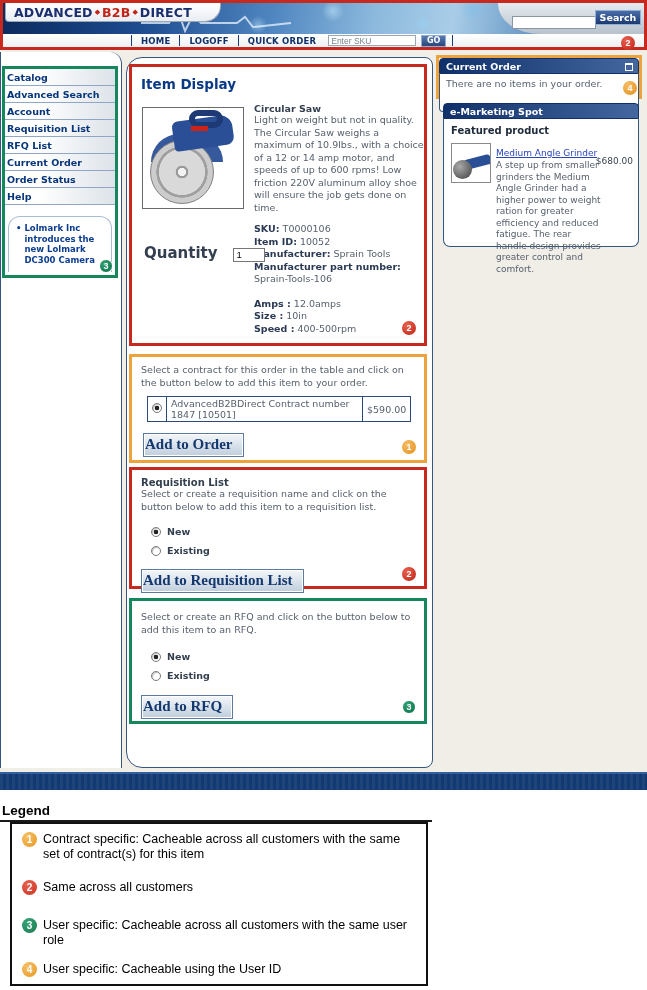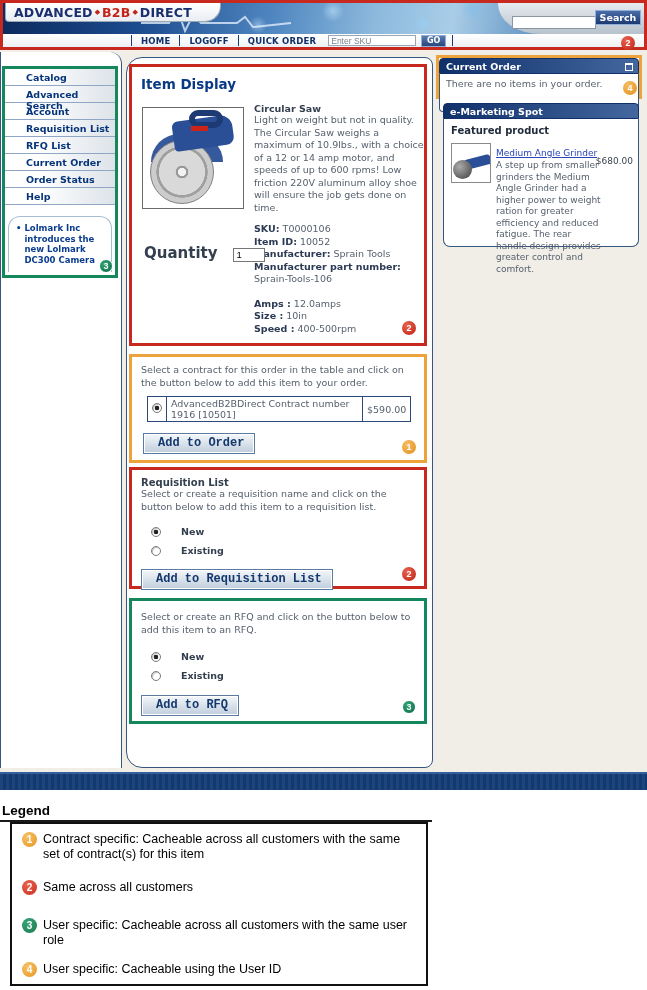--- a/index.html
+++ b/index.html
@@ -56,21 +56,21 @@
   #header-badge { right:9px; top:33px; }
 
   
   #store-body { left:0; top:50px; width:647px; height:740px; background:#f0eee7; }
   #left-panel { position:absolute; left:0; top:2px; width:122px; height:716px;
     background:#fff; border-left:1px solid #35567f; border-right:1px solid #35567f;
     border-top-right-radius:12px; }
   #sidebar-annot { left:1px; top:14px; width:116px; height:212px; background:#fff; }
   .side-item { height:17px; background:linear-gradient(90deg,#ffffff 30%,#dde3e9);
     border-bottom:1px solid #8fa6c4; font-size:9.5px; font-weight:bold; color:#06357a;
-    padding:3px 0 0 21px; cursor:pointer; }
+    padding:3px 0 0 2px; cursor:pointer; }
   #news-panel { margin:11px 3px 0 3px; height:56px; border:1px solid #a8bcd4;
     border-bottom:none; border-radius:12px 12px 0 0; padding:6px 3px 0 5px; }
   #news-link { font-size:8.5px; font-weight:bold; color:#0a3d8f; line-height:10.5px; display:flex; }
   #news-link .bullet { margin:0 3px 0 2px; }
   #sidebar-badge { right:2px; bottom:2px; }
 
   #main-box { position:absolute; left:126px; top:7px; width:307px; height:711px;
     background:#fff; border:1px solid #35567f; border-radius:16px 8px 8px 16px; }
 
   .inner-annot { position:absolute; left:2px; width:298px; background:#fff; }
@@ -102,33 +102,33 @@
   .instr { font-size:9.5px; color:#57616e; line-height:12.5px; }
   #contract-table { border-collapse:collapse; margin:7px 0 0 6px; }
   #contract-table th { background:#16386e; color:#fff; font-size:9.5px; text-align:left;
     padding:2px 6px; border:1px solid #16386e; font-weight:bold; }
   #contract-table td { border:1px solid #2b4a78; font-size:9.5px; color:#57616e; padding:1px 4px; background:#fff; }
   td.radio-cell { text-align:center; width:18px; }
   td.name-cell { width:196px; }
   td.price-cell { width:48px; }
   .store-btn { display:inline-block; background:linear-gradient(#f4f7fa,#bfcddc);
     border:1px solid #5a7aa0; box-shadow:inset 0 0 0 1px #fff; color:#14386e;
-    font-weight:bold; font-size:12px; font-family:Liberation Mono, monospace; padding:2px 10px 3px 14px; }
+    font-weight:bold; font-size:15px; font-family:Liberation Serif, serif; padding:2px 10px 3px 1px; }
   #contract-btn { margin:11px 0 0 2px; }
   #contract-badge { right:8px; bottom:6px; }
 
   
   #req-annot { top:409px; height:122px; padding:7px 9px; }
   #rfq-annot { top:540px; height:126px; padding:10px 9px; }
   .sec-title { font-size:10px; font-weight:bold; color:#333f4e; }
   .radio-row { display:flex; align-items:center; margin:0 0 8px 10px; }
   .radio { width:10px; height:10px; border-radius:50%; border:1px solid #7a7a7a;
     background:#fff; box-shadow:inset 1px 1px 1px rgba(0,0,0,.25); display:inline-block; }
   .radio.checked { background:radial-gradient(circle,#222 0 2px,#fff 2.6px); }
-  .radio-label { font-size:9.5px; font-weight:bold; color:#333f4e; margin-left:20px; }
+  .radio-label { font-size:9.5px; font-weight:bold; color:#333f4e; margin-left:6px; }
   #req-radios { margin-top:13px; } #rfq-radios { margin-top:15px; }
   #req-badge { right:8px; bottom:5px; } #rfq-badge { right:8px; bottom:7px; }
   #req-btn { margin-top:5px; } #rfq-btn { margin-top:6px; }
 
   
   .blue-bar { background:linear-gradient(90deg,#10306a,#44679f); color:#fff; font-weight:bold;
     font-size:9.5px; padding:2px 6px 0 6px; height:16px; border:1px solid #10306a;
     border-radius:4px 4px 0 0; position:relative; }
   .panel-body { background:#fff; border:1px solid #35567f; border-top:none; }
   #order-annot { left:436px; top:5px; width:206px; height:44px; background:#fff; }
@@ -256,21 +256,21 @@
       </div>
       <div id="item-badge" class="badge badge-red">2</div>
     </div>
 
     <div id="contract-annot" class="inner-annot annot-orange">
       <div class="instr">Select a contract for this order in the table and click on the button below to add this item to your order.</div>
       <table id="contract-table">
         <tbody>
         <tr>
           <td class="radio-cell"><span class="radio checked"></span></td>
-          <td class="name-cell">AdvancedB2BDirect Contract number 1916 [10501]</td>
+          <td class="name-cell">AdvancedB2BDirect Contract number 1847 [10501]</td>
           <td class="price-cell">$590.00</td>
         </tr>
       </tbody>
         </table>
       <button id="contract-btn" class="store-btn">Add to Order</button>
       <div id="contract-badge" class="badge badge-orange">1</div>
     </div>
 
     <div id="req-annot" class="inner-annot annot-red">
       <div class="sec-title">Requisition List</div>

